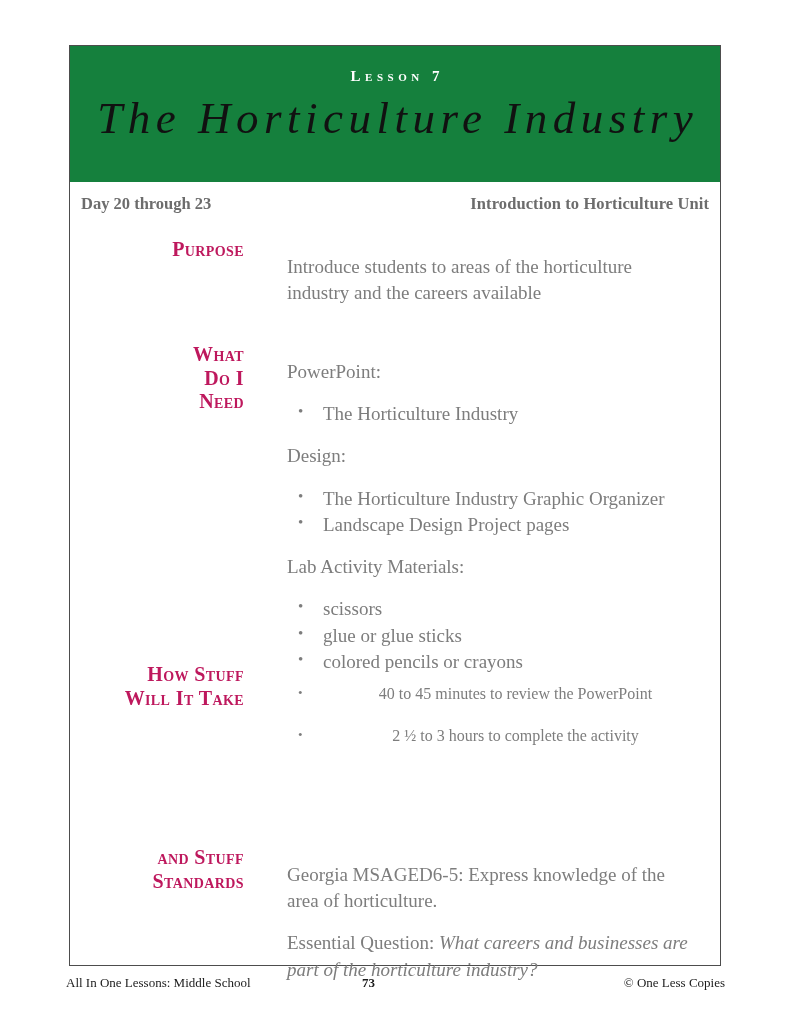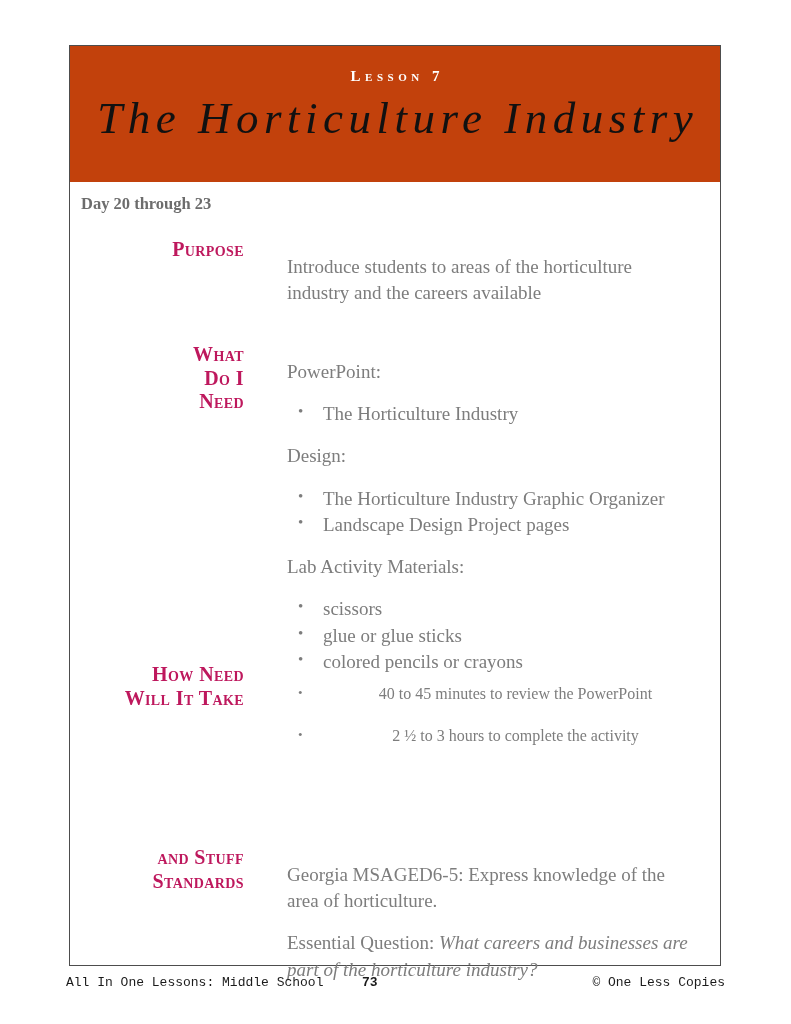--- a/index.html
+++ b/index.html
@@ -27,21 +27,21 @@
     background: #ffffff;
   }
 
   
   .lesson-header {
     position: absolute;
     left: 0;
     top: 0;
     right: 0;
     height: 136px;
-    background: #c2410c;
+    background: #15803d;
     overflow: hidden;
   }
   .lesson-number {
     position: absolute;
     top: 22px;
     left: 0;
     right: 0;
     text-align: center;
     color: #ffffff;
     font-weight: bold;
@@ -144,21 +144,21 @@
   .essential-q { margin-top: 20px; }
   .essential-q .q-text { font-style: italic; }
 
   
   .footer {
     position: absolute;
     left: 66px;
     right: 66px;
     top: 975px;
     height: 20px;
-    font-family: Liberation Mono, monospace;
+    font-family: Liberation Serif, serif;
     font-size: 13px;
     color: #1b1b1b;
   }
   .footer .f-left { position: absolute; left: 0; top: 0; }
   .footer .f-center {
     position: absolute;
     left: 296px;
     top: 0;
     font-weight: bold;
   }
@@ -169,20 +169,21 @@
 
 <div class="page-box">
 
   <div class="lesson-header">
     <div class="lesson-number">Lesson 7</div>
     <div class="lesson-title">The Horticulture Industry</div>
   </div>
 
   <div class="unit-line">
     <span class="day-label">Day 20 through 23</span>
+    <span class="unit-name">Introduction to Horticulture Unit</span>
   </div>
 
   <div class="section" style="top: 192px;">
     <div class="sec-label">Purpose</div>
     <div class="sec-body">
       <p>Introduce students to areas of the horticulture industry and the careers available</p>
     </div>
   </div>
 
   <div class="section" style="top: 297px;">
@@ -209,21 +210,21 @@
         <li>scissors</li>
         <li>glue or glue sticks</li>
         <li>colored pencils or crayons</li>
       </ul>
 
     </div>
   </div>
 
   <div class="section" style="top: 617px;">
     <div class="sec-label">
-      <div>How Need</div>
+      <div>How Stuff</div>
       <div>Will It Take</div>
     </div>
     <div class="sec-body">
       <ul class="bullets small">
         <li>40 to 45 minutes to review the PowerPoint</li>
         <li>2 ½ to 3 hours to complete the activity</li>
       </ul>
     </div>
   </div>
 

